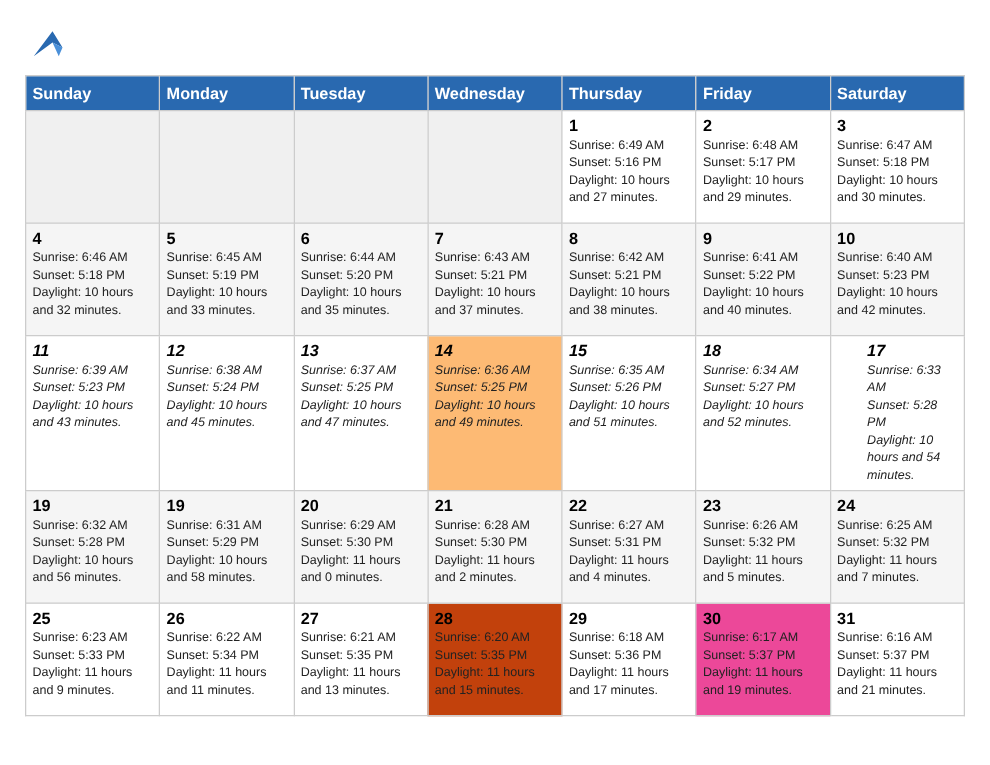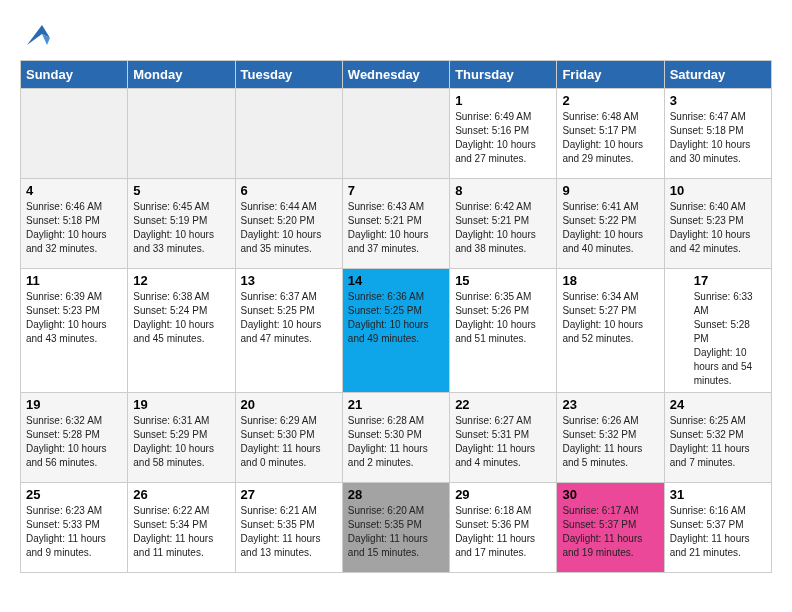--- a/index.html
+++ b/index.html
@@ -163,34 +163,34 @@
         </td>
         <td style="background: rgb(245, 245, 245);">
           <span class="day-num">9</span>
           <div class="day-info">Sunrise: 6:41 AM<br>Sunset: 5:22 PM<br>Daylight: 10 hours and 40 minutes.</div>
         </td>
         <td style="background: rgb(245, 245, 245);">
           <span class="day-num">10</span>
           <div class="day-info">Sunrise: 6:40 AM<br>Sunset: 5:23 PM<br>Daylight: 10 hours and 42 minutes.</div>
         </td>
       </tr>
-      <tr style="background: rgb(255, 255, 255);">
+      <tr style="background: rgb(255, 255, 255); font-style: italic;">
         <td style="background: rgb(255, 255, 255);">
           <span class="day-num">11</span>
           <div class="day-info">Sunrise: 6:39 AM<br>Sunset: 5:23 PM<br>Daylight: 10 hours and 43 minutes.</div>
         </td>
         <td style="background: rgb(255, 255, 255);">
           <span class="day-num">12</span>
           <div class="day-info">Sunrise: 6:38 AM<br>Sunset: 5:24 PM<br>Daylight: 10 hours and 45 minutes.</div>
         </td>
         <td style="background: rgb(255, 255, 255);">
           <span class="day-num">13</span>
           <div class="day-info">Sunrise: 6:37 AM<br>Sunset: 5:25 PM<br>Daylight: 10 hours and 47 minutes.</div>
         </td>
-        <td style="background: #0ea5e9;">
+        <td style="background: #fdba74;">
           <span class="day-num">14</span>
           <div class="day-info">Sunrise: 6:36 AM<br>Sunset: 5:25 PM<br>Daylight: 10 hours and 49 minutes.</div>
         </td>
         <td style="background: rgb(255, 255, 255);">
           <span class="day-num">15</span>
           <div class="day-info">Sunrise: 6:35 AM<br>Sunset: 5:26 PM<br>Daylight: 10 hours and 51 minutes.</div>
         </td>
         <td style="background: rgb(255, 255, 255);">
           <span class="day-num">18</span>
           <div class="day-info">Sunrise: 6:34 AM<br>Sunset: 5:27 PM<br>Daylight: 10 hours and 52 minutes.</div>
@@ -236,21 +236,21 @@
           <div class="day-info">Sunrise: 6:23 AM<br>Sunset: 5:33 PM<br>Daylight: 11 hours and 9 minutes.</div>
         </td>
         <td style="background: rgb(255, 255, 255);">
           <span class="day-num">26</span>
           <div class="day-info">Sunrise: 6:22 AM<br>Sunset: 5:34 PM<br>Daylight: 11 hours and 11 minutes.</div>
         </td>
         <td style="background: rgb(255, 255, 255);">
           <span class="day-num">27</span>
           <div class="day-info">Sunrise: 6:21 AM<br>Sunset: 5:35 PM<br>Daylight: 11 hours and 13 minutes.</div>
         </td>
-        <td style="background: #a3a3a3;">
+        <td style="background: #c2410c;">
           <span class="day-num">28</span>
           <div class="day-info">Sunrise: 6:20 AM<br>Sunset: 5:35 PM<br>Daylight: 11 hours and 15 minutes.</div>
         </td>
         <td style="background: rgb(255, 255, 255);">
           <span class="day-num">29</span>
           <div class="day-info">Sunrise: 6:18 AM<br>Sunset: 5:36 PM<br>Daylight: 11 hours and 17 minutes.</div>
         </td>
         <td style="background: #ec4899;">
           <span class="day-num">30</span>
           <div class="day-info">Sunrise: 6:17 AM<br>Sunset: 5:37 PM<br>Daylight: 11 hours and 19 minutes.</div>

